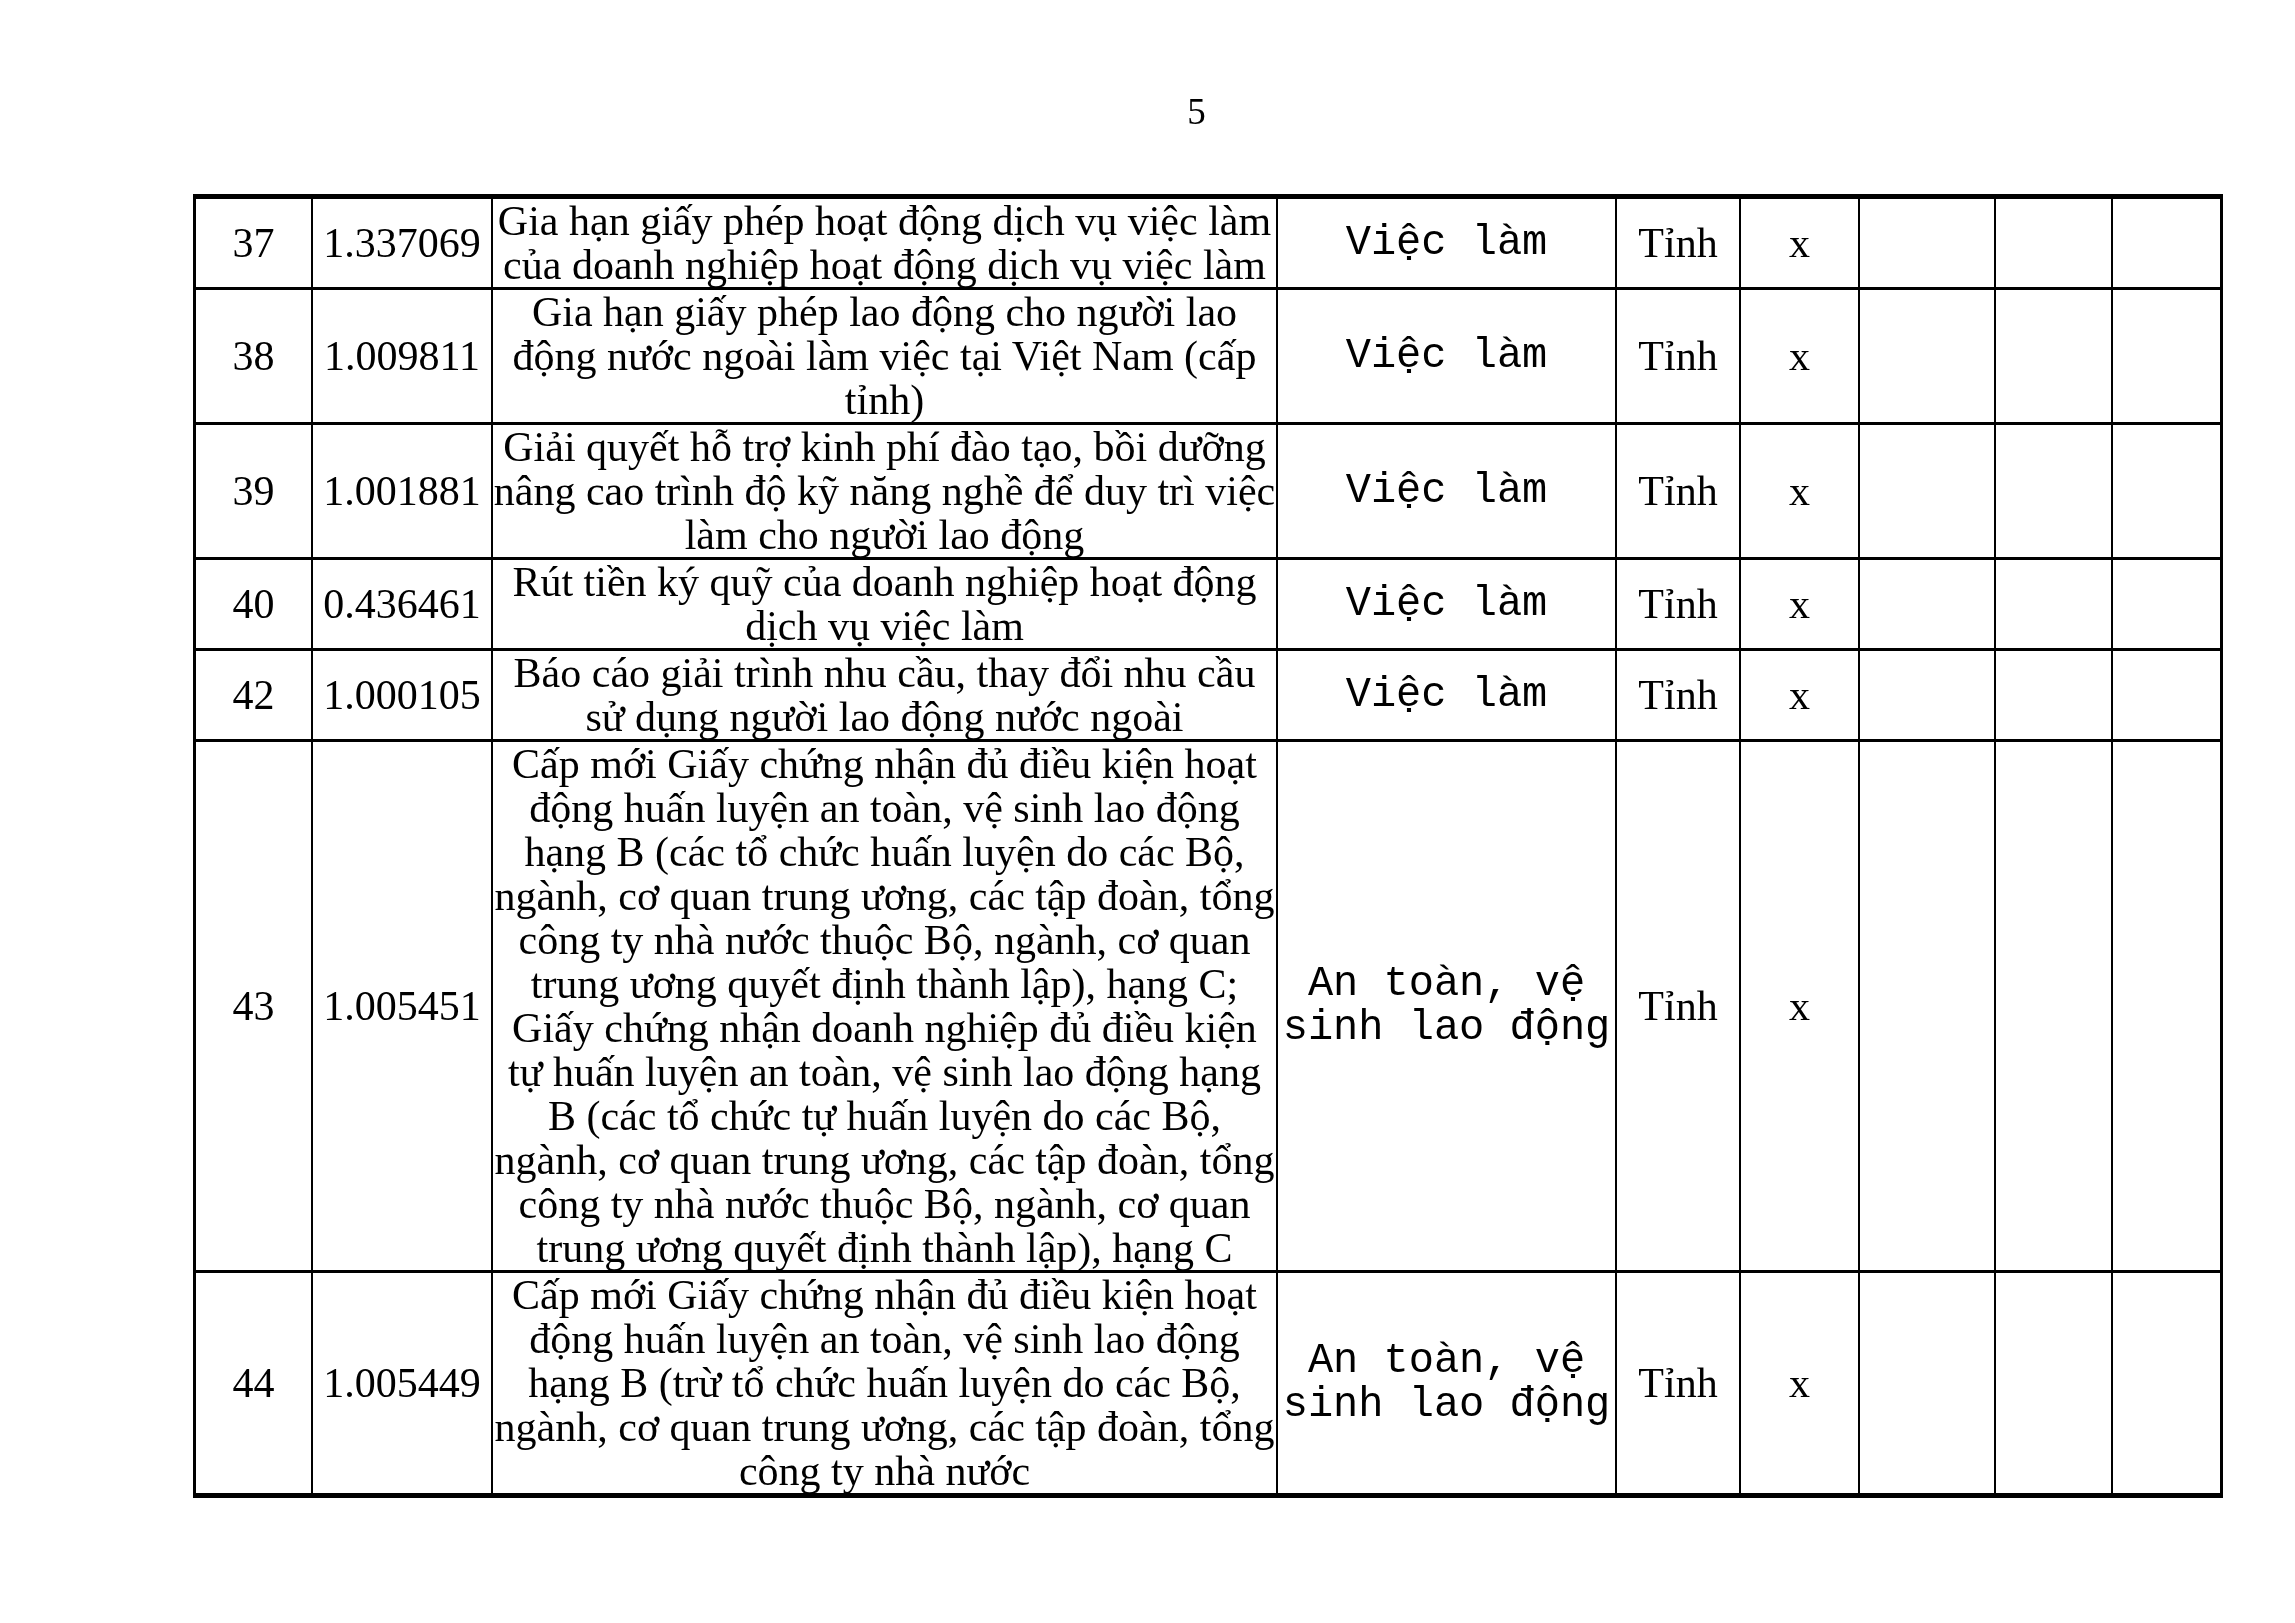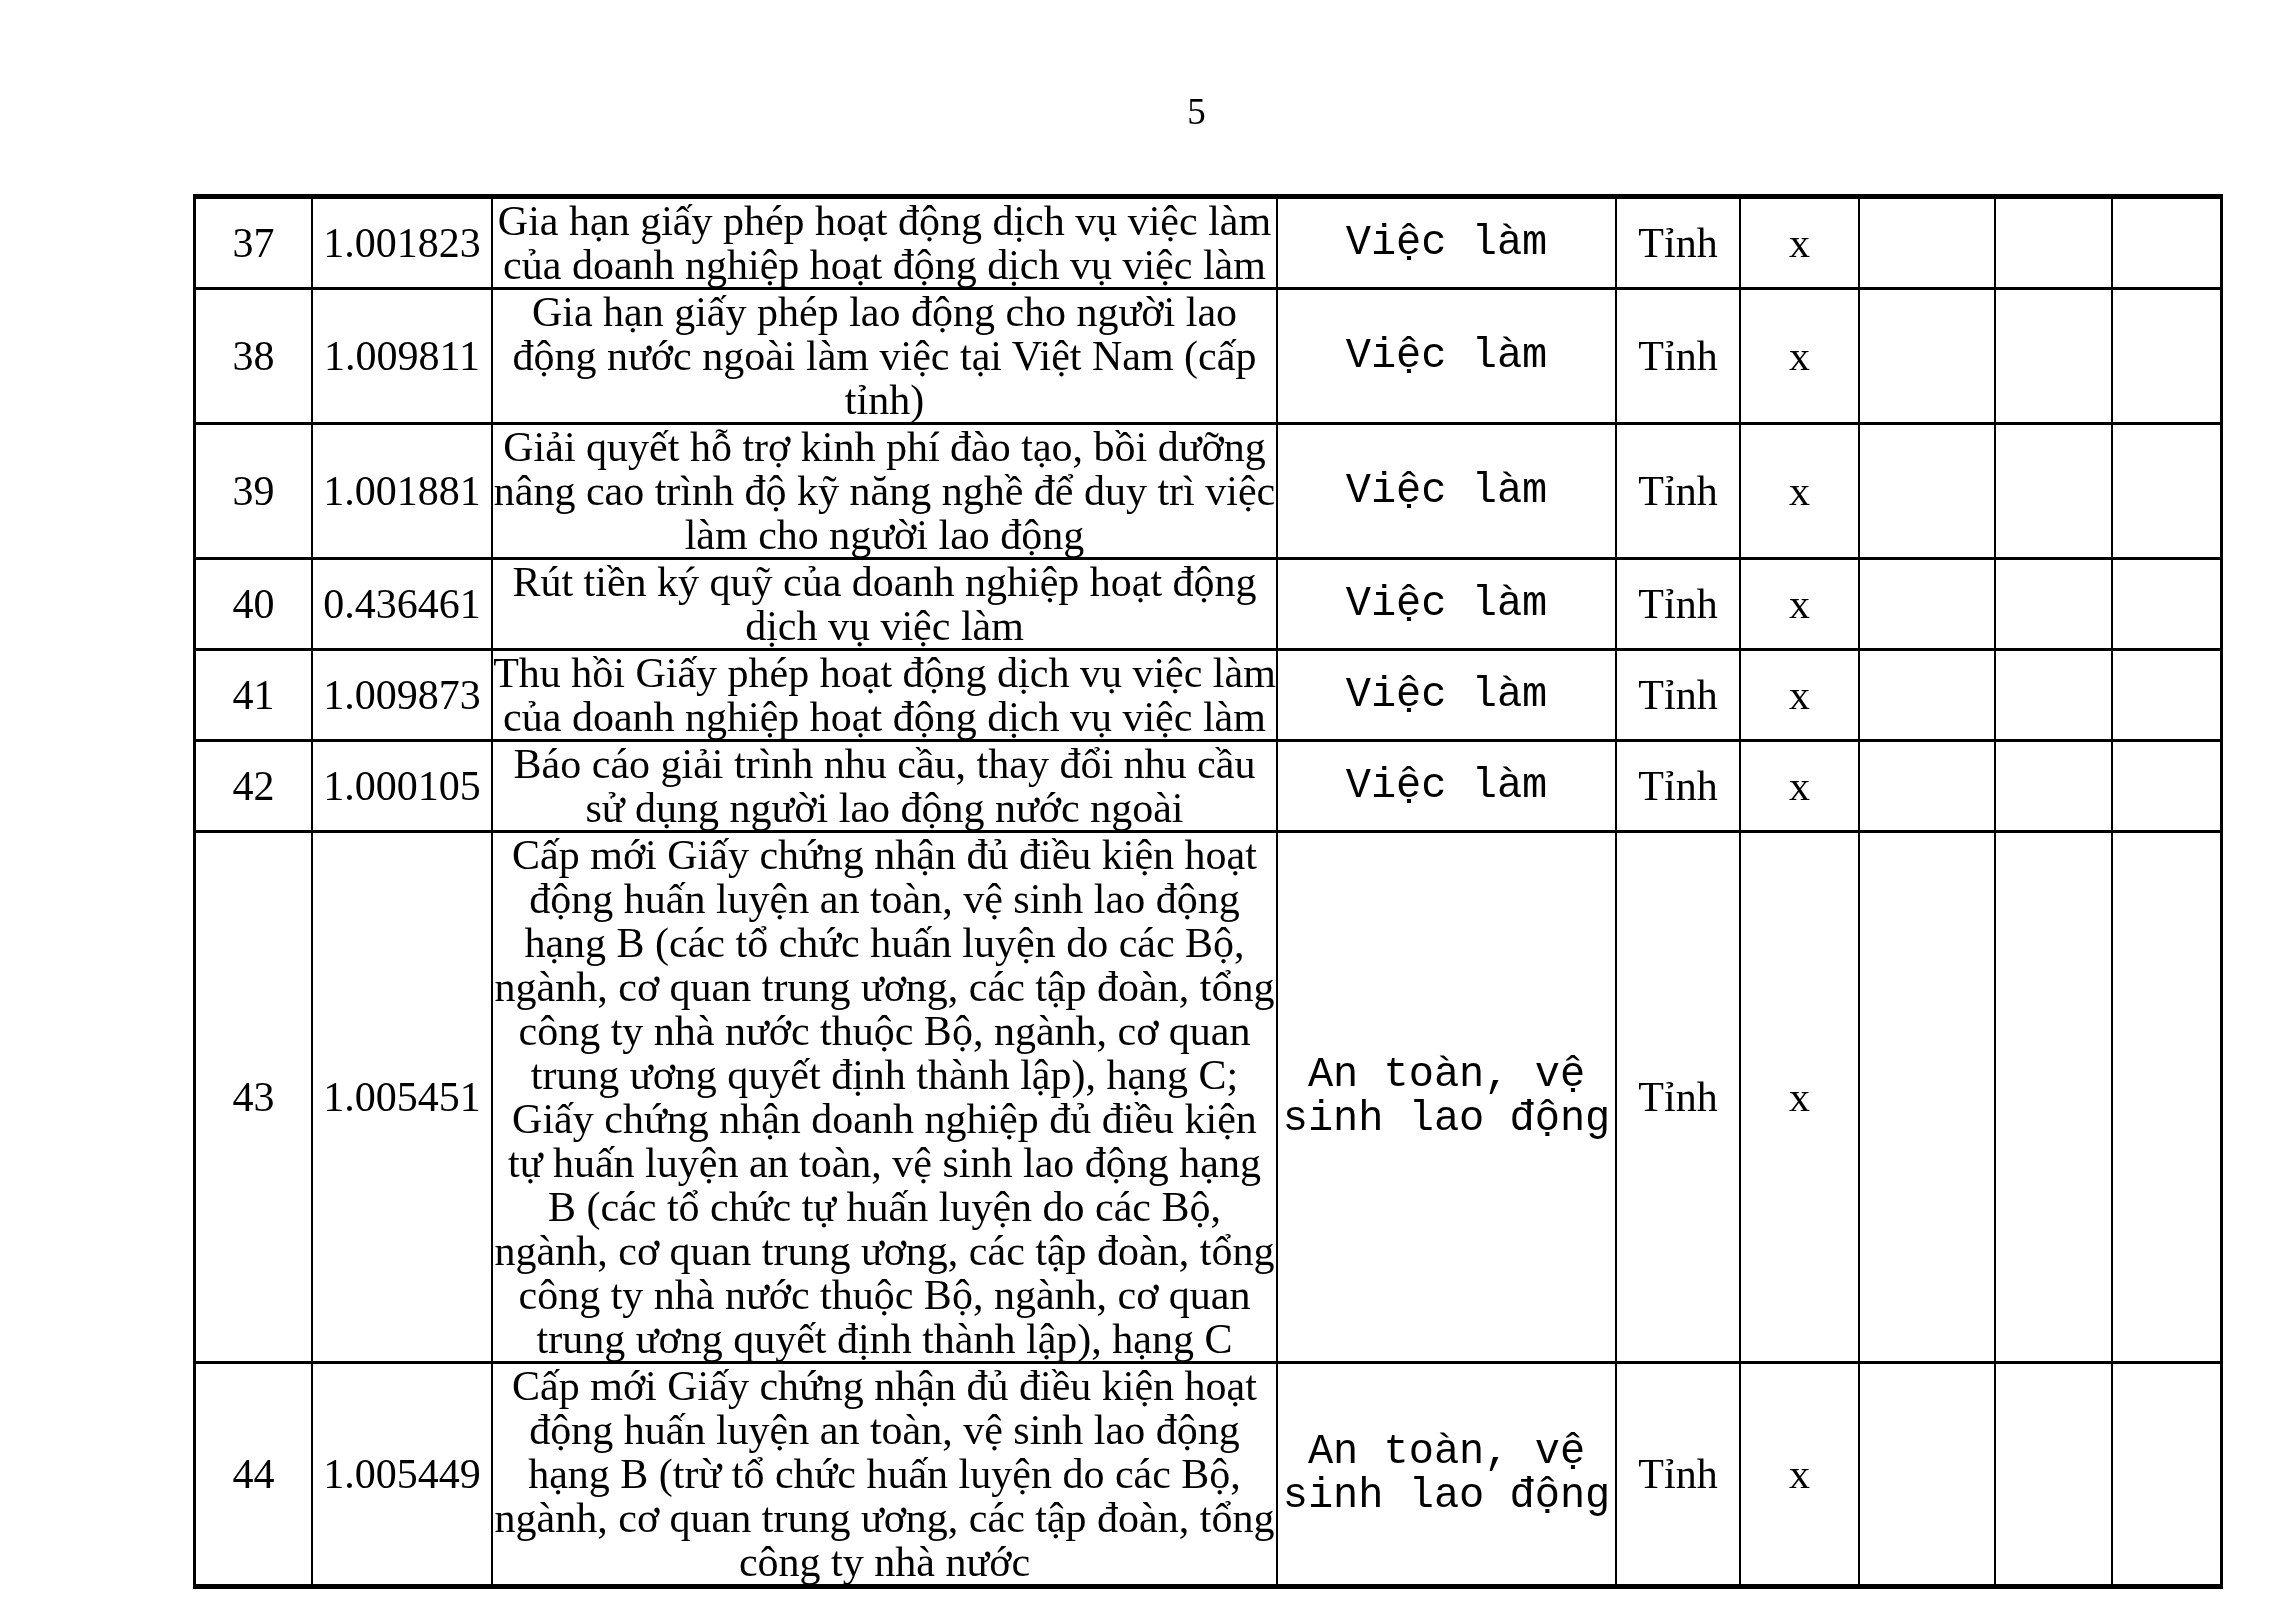--- a/index.html
+++ b/index.html
@@ -66,21 +66,21 @@
 </style>
 </head>
 <body>
 
 <div class="page-number">5</div>
 
 <table class="proc-table">
   <tbody>
     <tr class="r0">
       <td class="c-stt">37</td>
-      <td class="c-code">1.001823</td>
+      <td class="c-code">1.337069</td>
       <td class="c-name">Gia hạn giấy phép hoạt động dịch vụ việc làm của doanh nghiệp hoạt động dịch vụ việc làm</td>
       <td class="c-field">Việc làm</td>
       <td class="c-level">Tỉnh</td>
       <td class="c-mark">x</td>
       <td class="c-e1"></td>
       <td class="c-e2"></td>
       <td class="c-e3"></td>
     </tr>
     <tr class="r1">
       <td class="c-stt">38</td>
@@ -101,31 +101,20 @@
       <td class="c-level">Tỉnh</td>
       <td class="c-mark">x</td>
       <td class="c-e1"></td>
       <td class="c-e2"></td>
       <td class="c-e3"></td>
     </tr>
     <tr class="r3">
       <td class="c-stt">40</td>
       <td class="c-code">0.436461</td>
       <td class="c-name">Rút tiền ký quỹ của doanh nghiệp hoạt động dịch vụ việc làm</td>
-      <td class="c-field">Việc làm</td>
-      <td class="c-level">Tỉnh</td>
-      <td class="c-mark">x</td>
-      <td class="c-e1"></td>
-      <td class="c-e2"></td>
-      <td class="c-e3"></td>
-    </tr>
-    <tr class="r4">
-      <td class="c-stt">41</td>
-      <td class="c-code">1.009873</td>
-      <td class="c-name">Thu hồi Giấy phép hoạt động dịch vụ việc làm của doanh nghiệp hoạt động dịch vụ việc làm</td>
       <td class="c-field">Việc làm</td>
       <td class="c-level">Tỉnh</td>
       <td class="c-mark">x</td>
       <td class="c-e1"></td>
       <td class="c-e2"></td>
       <td class="c-e3"></td>
     </tr>
     <tr class="r5">
       <td class="c-stt">42</td>
       <td class="c-code">1.000105</td>

